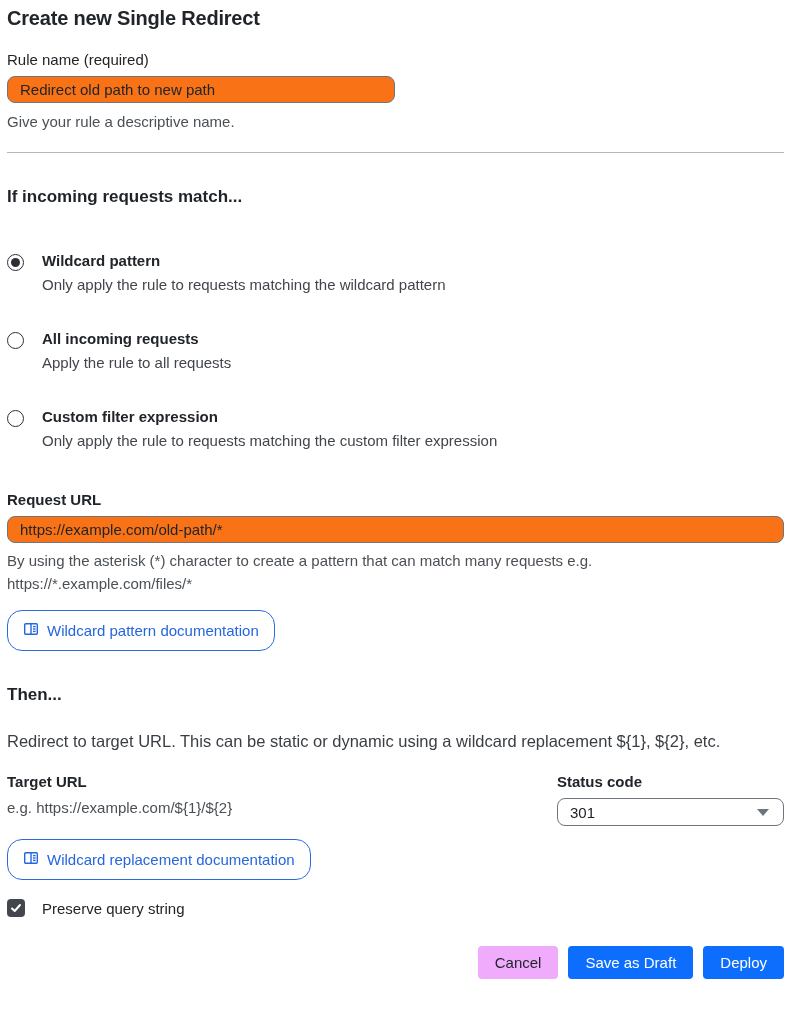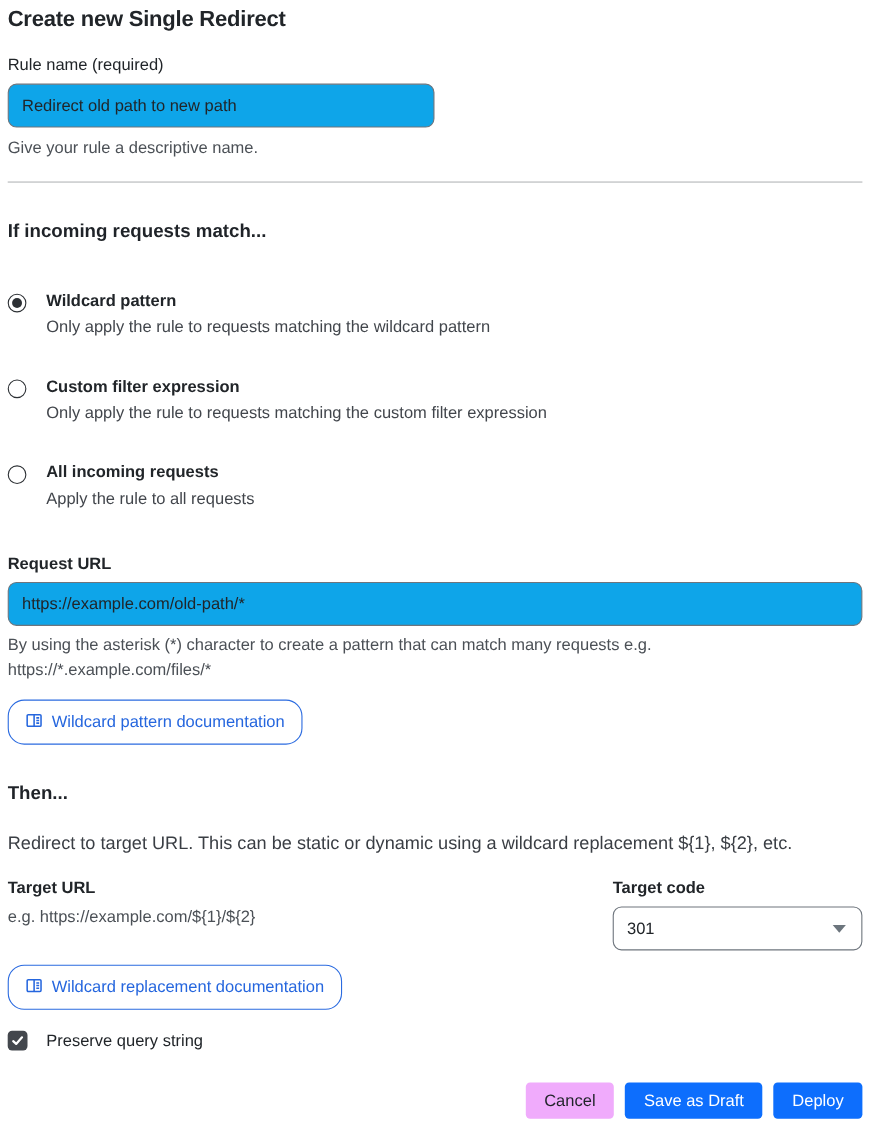--- a/index.html
+++ b/index.html
@@ -20,30 +20,30 @@
     letter-spacing: -0.2px;
   }
   .field-label {
     font-size: 15px;
     margin-top: 21px;
     color: #212529;
   }
   .field-label.bold { font-weight: 700; }
   input.text-input {
     display: block;
-    height: 40px;
+    height: 27px;
     width: 100%;
     border: 1px solid #6e757d;
     border-radius: 8px;
     padding: 0 12px;
     font-size: 15px;
     color: #212529;
     font-family: "Liberation Sans", sans-serif;
     margin-top: 8px;
-    background: #0ea5e9;
+    background: #f97316;
     outline: none;
   }
   input.text-input.narrow { width: 388px; }
   .helper {
     font-size: 15px;
     color: #4b5056;
     margin-top: 7px;
     line-height: 23px;
   }
   hr.divider {
@@ -107,21 +107,21 @@
     line-height: 22px;
   }
   .two-col {
     display: flex;
     gap: 8px;
     margin-top: 21px;
   }
   .col-left { flex: 1; }
   .col-right { width: 227px; }
   .select-box {
-    height: 40px;
+    height: 28px;
     border: 1px solid #6e757d;
     border-radius: 8px;
     margin-top: 8px;
     display: flex;
     align-items: center;
     justify-content: space-between;
     padding: 0 12px;
     font-size: 15px;
     color: #212529;
     cursor: pointer;
@@ -189,29 +189,29 @@
   <div class="radio-option">
     <div class="radio-circle checked"></div>
     <div class="radio-body">
       <div class="radio-label">Wildcard pattern</div>
       <div class="radio-desc">Only apply the rule to requests matching the wildcard pattern</div>
     </div>
   </div>
   <div class="radio-option">
     <div class="radio-circle"></div>
     <div class="radio-body">
-      <div class="radio-label">Custom filter expression</div>
-      <div class="radio-desc">Only apply the rule to requests matching the custom filter expression</div>
+      <div class="radio-label">All incoming requests</div>
+      <div class="radio-desc">Apply the rule to all requests</div>
     </div>
   </div>
   <div class="radio-option">
     <div class="radio-circle"></div>
     <div class="radio-body">
-      <div class="radio-label">All incoming requests</div>
-      <div class="radio-desc">Apply the rule to all requests</div>
+      <div class="radio-label">Custom filter expression</div>
+      <div class="radio-desc">Only apply the rule to requests matching the custom filter expression</div>
     </div>
   </div>
 </div>
 
 <div class="field-label bold" style="margin-top:40px;">Request URL</div>
 <input type="text" class="text-input" value="https://example.com/old-path/*" style="">
 <div class="helper" style="margin-top:6px;">
   <div>By using the asterisk (*) character to create a pattern that can match many requests e.g.</div>
   <div>https://*.example.com/files/*</div>
 </div>
@@ -232,21 +232,21 @@
 <h2 class="section-heading">Then...</h2>
 
 <div class="paragraph">Redirect to target URL. This can be static or dynamic using a wildcard replacement ${1}, ${2}, etc.</div>
 
 <div class="two-col">
   <div class="col-left">
     <div class="field-label bold" style="margin-top:0;">Target URL</div>
     <div class="helper" style="margin-top:6px;">e.g. https://example.com/${1}/${2}</div>
   </div>
   <div class="col-right">
-    <div class="field-label bold" style="margin-top:0;">Target code</div>
+    <div class="field-label bold" style="margin-top:0;">Status code</div>
     <div class="select-box">
       <span>301</span>
       <span class="caret"></span>
     </div>
   </div>
 </div>
 
 <button class="doc-btn" style="margin-top:13px;">
   <span class="book-icon">
     <svg width="16" height="16" viewBox="0 0 16 16" fill="none" stroke="#2566de" stroke-width="1.4">

